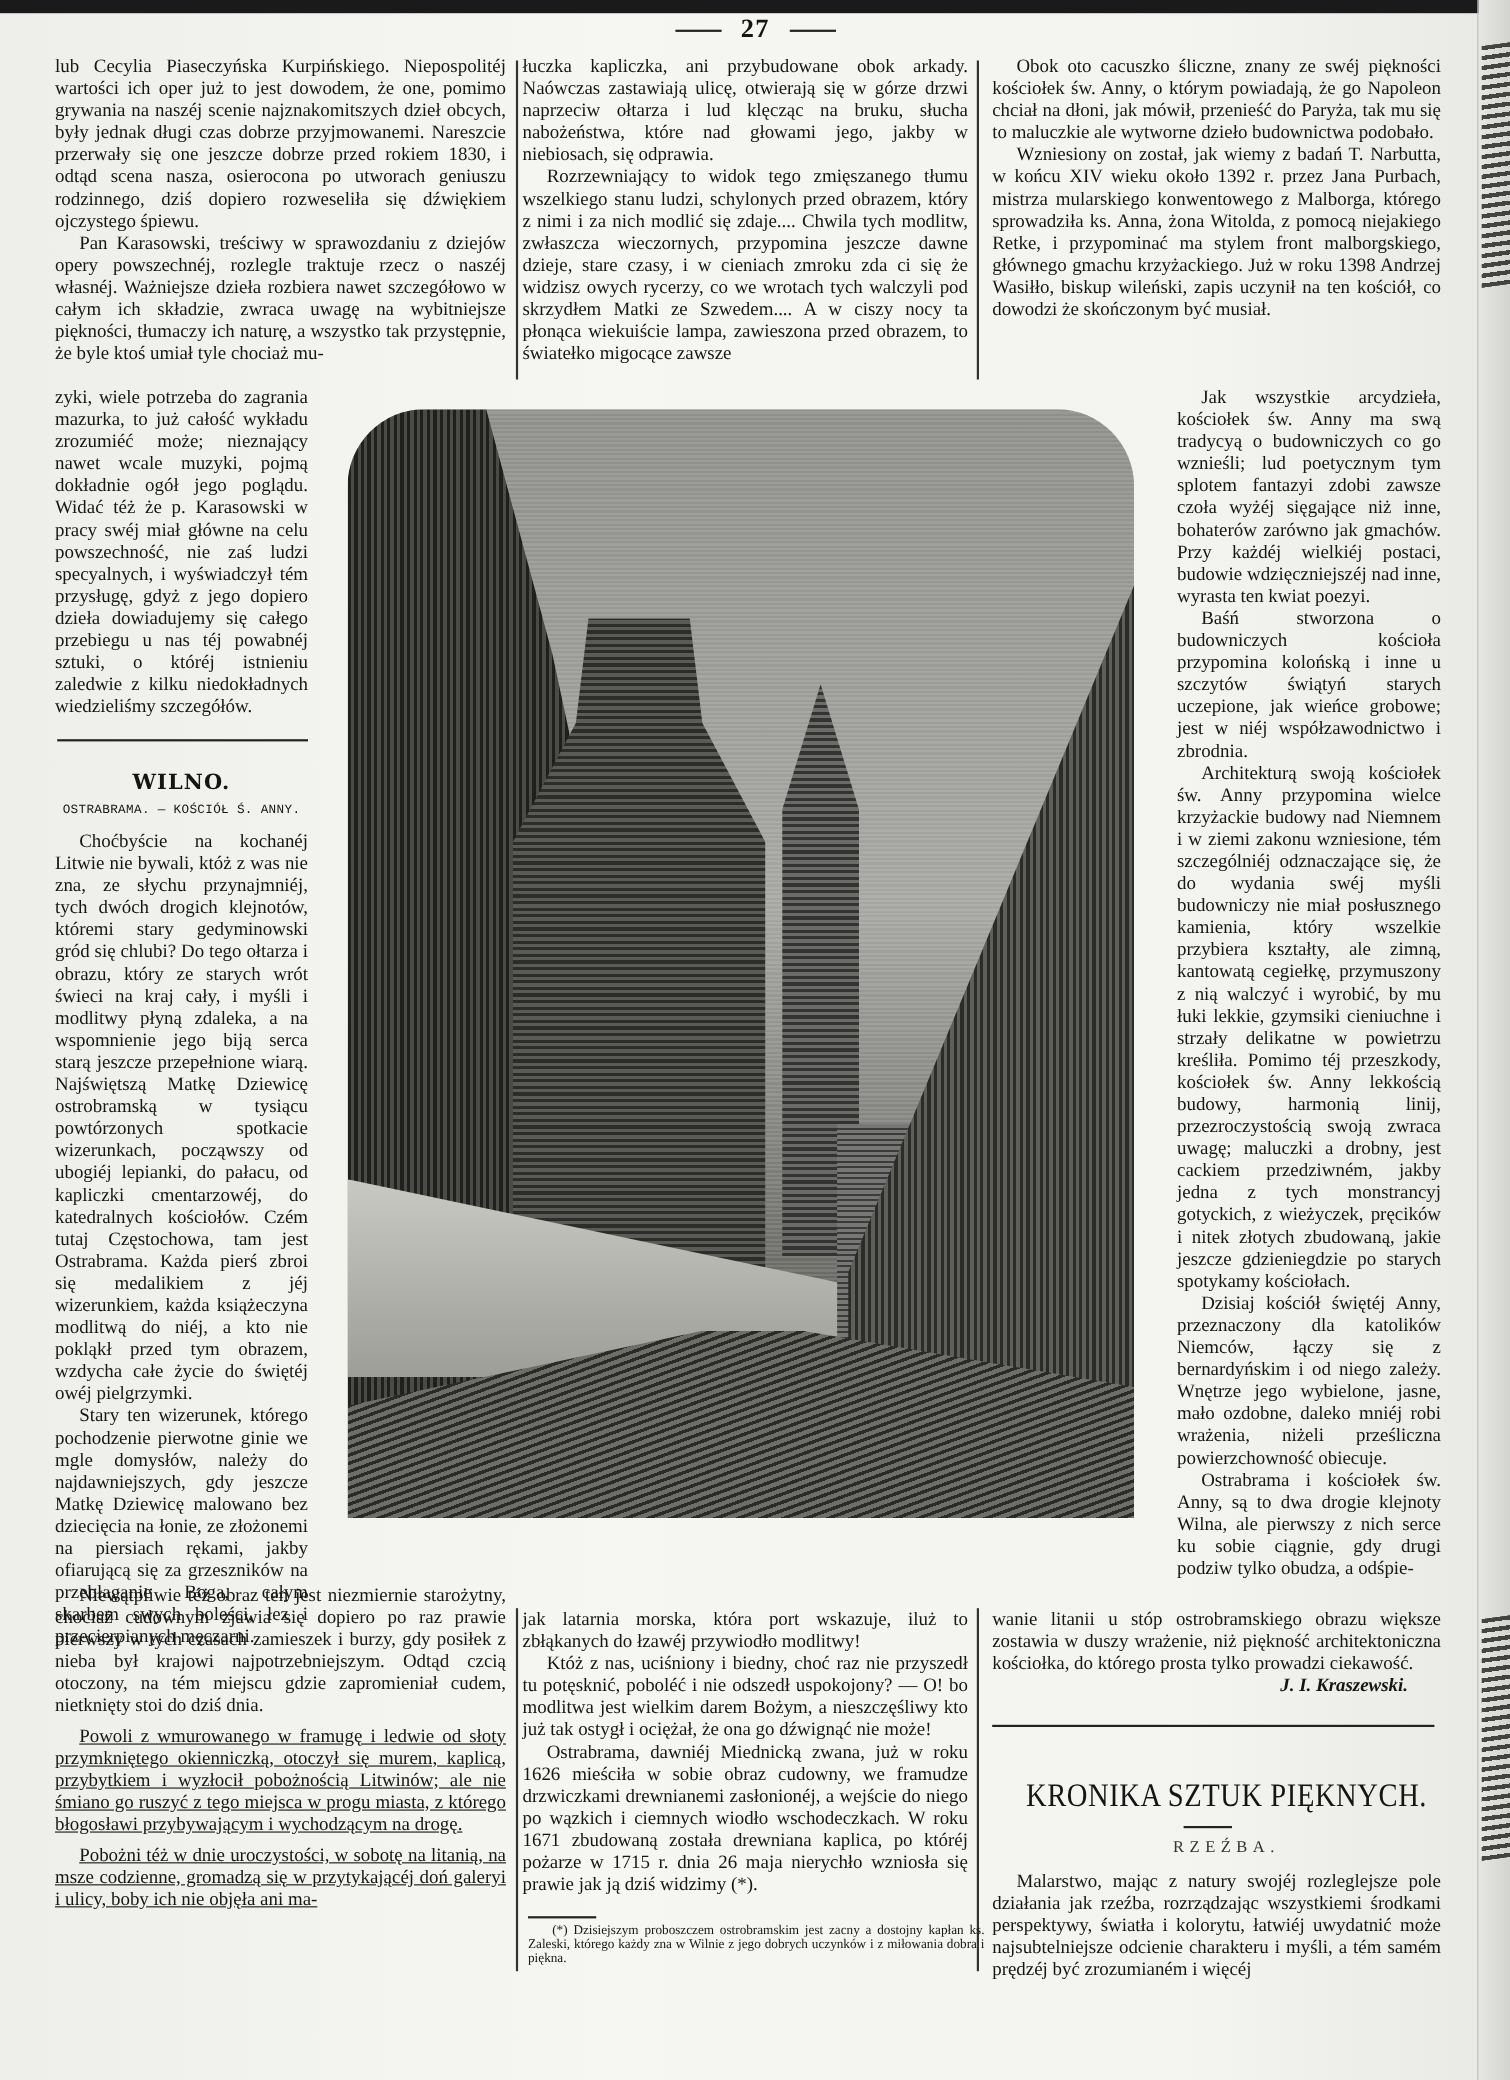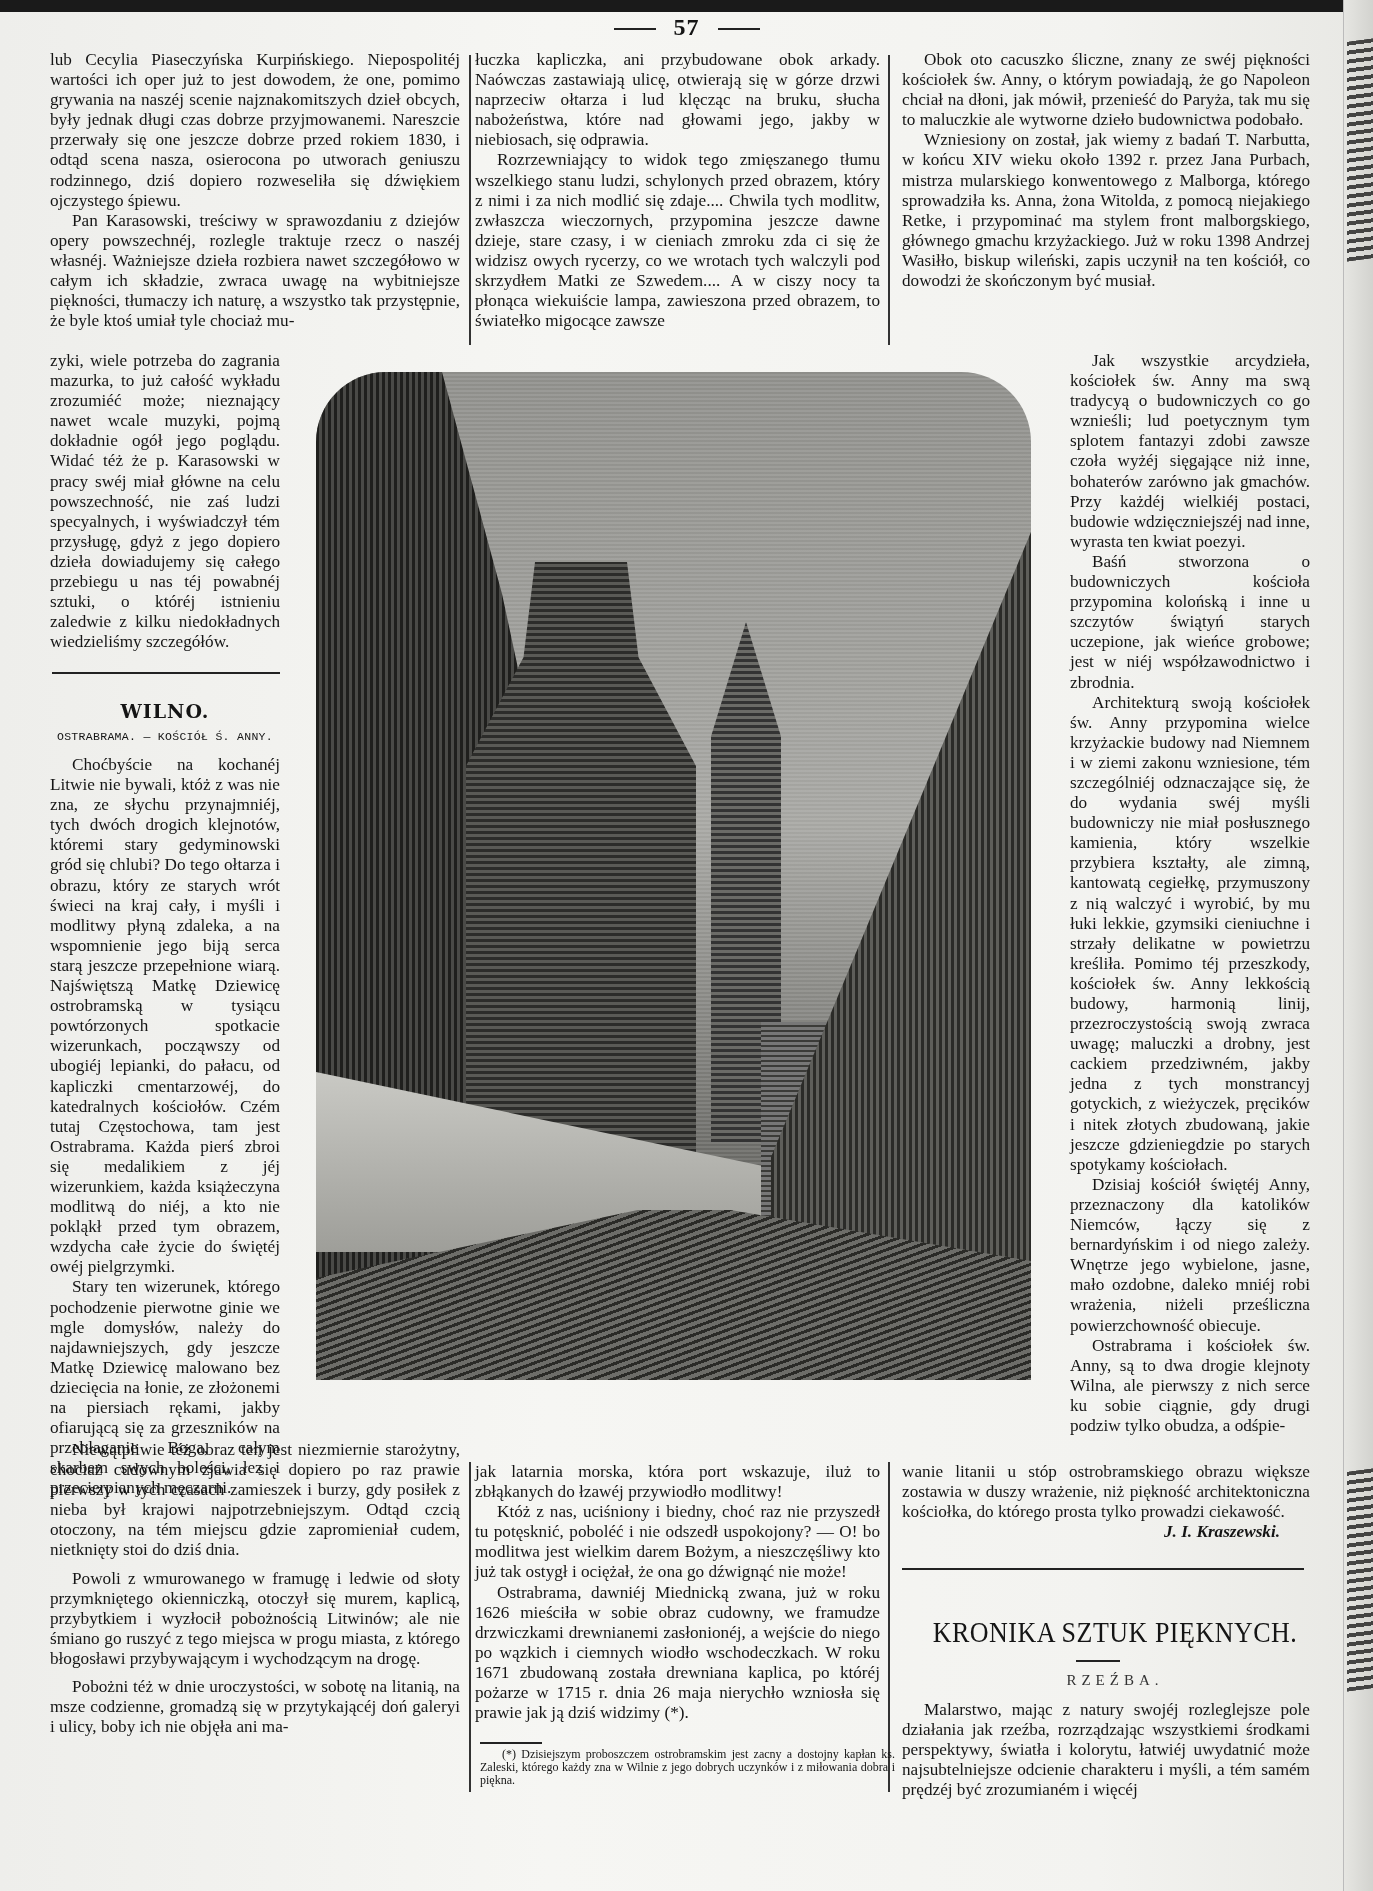--- a/index.html
+++ b/index.html
@@ -6,21 +6,21 @@
   body{width:1373px;height:1891px;position:relative;overflow:hidden;background:#f2f2ef;
        font-family:"Liberation Serif","DejaVu Serif",serif;color:#151515;}
   .page{position:absolute;left:0;top:0;width:1373px;height:1891px;
         background:linear-gradient(90deg,#eeeeeb 0%,#f6f6f3 40%,#f3f3f0 80%,#e8e8e4 100%);}
   .topband{position:absolute;left:0;top:0;width:1373px;height:12px;background:#1a1a1a;}
   .pagenum{position:absolute;top:14px;left:0;width:1373px;text-align:center;font-size:24px;font-weight:bold;letter-spacing:1px;}
   .pagenum .dash{display:inline-block;width:42px;height:2px;background:#222;vertical-align:middle;margin:0 18px;}
   .col{position:absolute;font-size:17.2px;line-height:20.1px;text-align:justify;}
   .col p{margin:0;text-indent:22px;}
   .col p.noind{text-indent:0;}
-  .col p.gap{margin-top:8px;}
+  .col p.gap{margin-top:8px;text-decoration:underline;}
   .vr{position:absolute;width:1.5px;background:#333;}
   .hr{position:absolute;height:2px;background:#222;}
   .engraving{position:absolute;left:316px;top:372px;width:715px;height:1008px;border-radius:70px 70px 0 0;overflow:hidden;
              background:
                repeating-linear-gradient(0deg,rgba(255,255,255,0.10) 0 2px,rgba(0,0,0,0) 2px 4px),
                linear-gradient(180deg,#8e8e8a 0%,#a6a6a2 45%,#7a7a76 70%,#3e3e3b 100%);}
   .eng-left-building{position:absolute;left:0;top:0;width:300px;height:100%;
              background:repeating-linear-gradient(90deg,#1f1f1d 0 3px,#4a4a47 3px 6px);clip-path:polygon(0 0,42% 0,62% 22%,75% 40%,100% 72%,100% 100%,0 100%);}
   .eng-church{position:absolute;left:150px;top:190px;width:230px;height:680px;background:repeating-linear-gradient(0deg,#2c2c2a 0 3px,#5a5a56 3px 6px);
              clip-path:polygon(30% 0,70% 0,75% 14%,100% 30%,100% 100%,0 100%,0 30%,25% 14%);}
@@ -46,21 +46,21 @@
         border-left:1px solid #bbb;}
   .edge-text{position:absolute;left:3px;width:26px;height:220px;background:repeating-linear-gradient(0deg,#111 0 4px,transparent 4px 9px);opacity:0.75;transform:skewY(-8deg);}
 </style>
 </head>
 <body>
 
 <div class="page">
   <div class="topband"></div>
 
   <div class="pagenum">
-    <span class="dash"></span><span>57</span><span class="dash"></span>
+    <span class="dash"></span><span>27</span><span class="dash"></span>
   </div>
 
   <div class="col" style="left:50px;top:50px;width:410px;">
     <p class="noind">lub Cecylia Piaseczyńska Kurpińskiego. Niepospolitéj wartości ich oper już to jest dowodem, że one, pomimo grywania na naszéj scenie najznakomitszych dzieł obcych, były jednak długi czas dobrze przyjmowanemi. Nareszcie przerwały się one jeszcze dobrze przed rokiem 1830, i odtąd scena nasza, osierocona po utworach geniuszu rodzinnego, dziś dopiero rozweseliła się dźwiękiem ojczystego śpiewu.</p>
     <p>Pan Karasowski, treściwy w sprawozdaniu z dziejów opery powszechnéj, rozlegle traktuje rzecz o naszéj własnéj. Ważniejsze dzieła rozbiera nawet szczegółowo w całym ich składzie, zwraca uwagę na wybitniejsze piękności, tłumaczy ich naturę, a wszystko tak przystępnie, że byle ktoś umiał tyle chociaż mu-</p>
   </div>
   <div class="col" style="left:50px;top:351px;width:230px;">
     <p class="noind">zyki, wiele potrzeba do zagrania mazurka, to już całość wykładu zrozumiéć może; nieznający nawet wcale muzyki, pojmą dokładnie ogół jego poglądu. Widać téż że p. Karasowski w pracy swéj miał główne na celu powszechność, nie zaś ludzi specyalnych, i wyświadczył tém przysługę, gdyż z jego dopiero dzieła dowiadujemy się całego przebiegu u nas téj powabnéj sztuki, o któréj istnieniu zaledwie z kilku niedokładnych wiedzieliśmy szczegółów.</p>
   </div>
   <div class="hr" style="left:52px;top:672px;width:228px;"></div>

